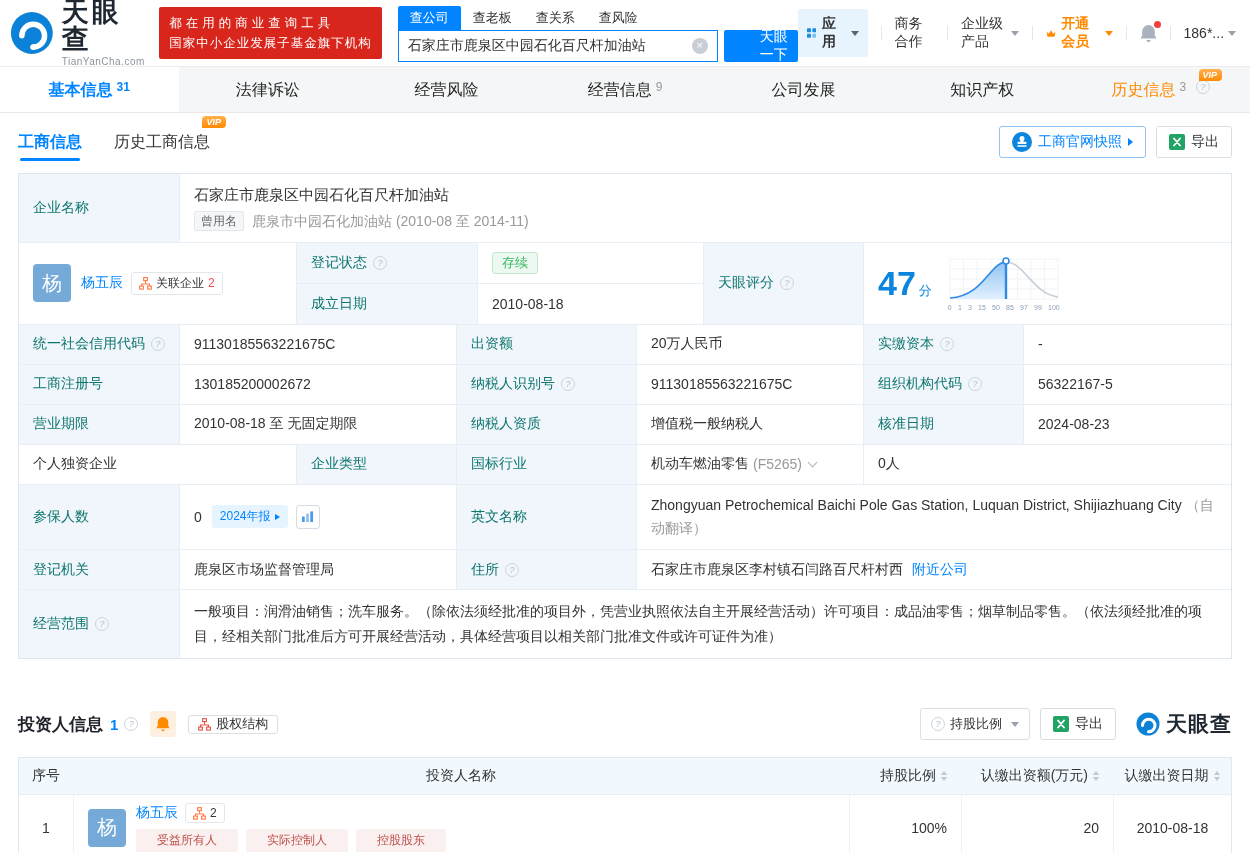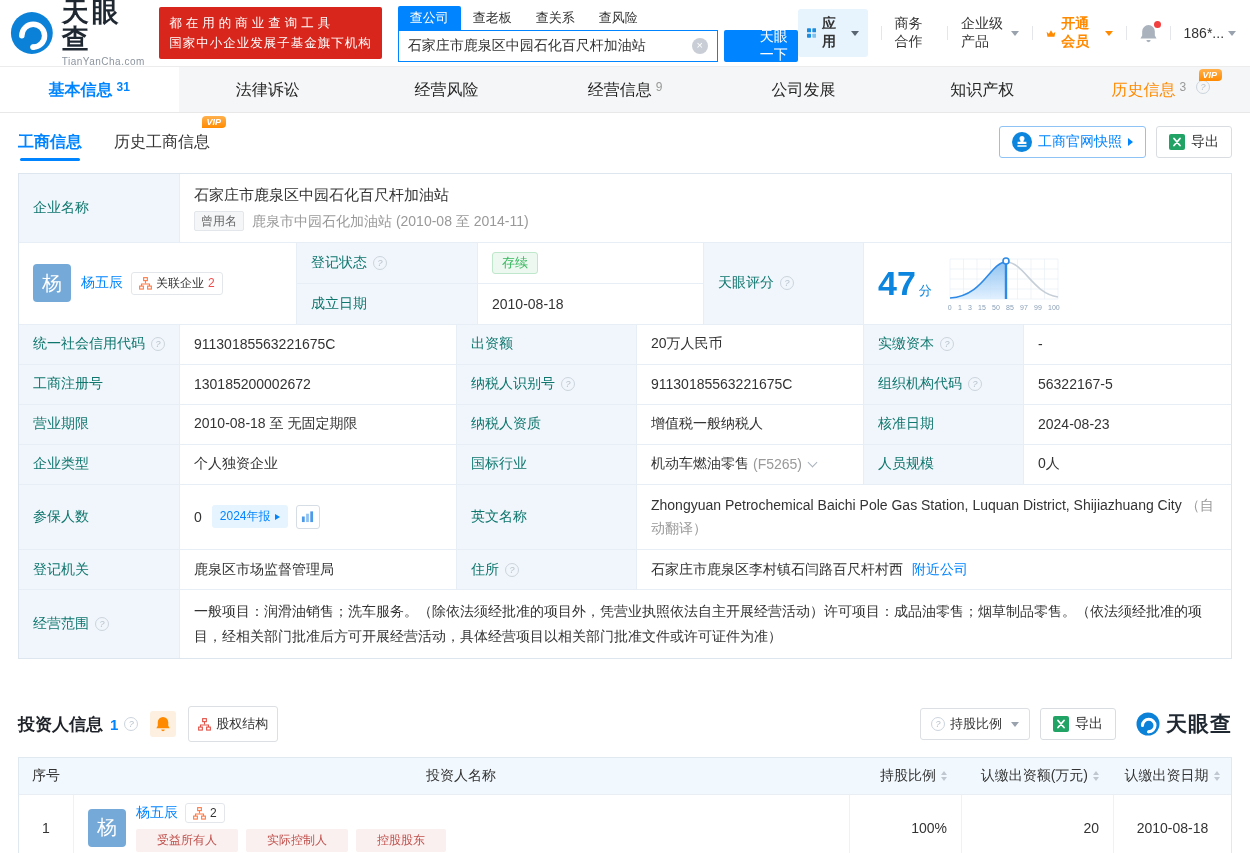--- a/index.html
+++ b/index.html
@@ -94,21 +94,21 @@
 .pill-blue .play{border-left-color:#0084ff;border-top-width:3.5px;border-bottom-width:3.5px;}
 .icon-btn{width:24px;height:24px;border:1px solid #d7dde4;border-radius:3px;display:flex;align-items:center;justify-content:center;margin-left:8px;cursor:pointer;background:#fff;}
 .chev{display:inline-block;width:7px;height:7px;border-right:1.5px solid #aab3bd;border-bottom:1.5px solid #aab3bd;transform:rotate(45deg);margin:-3px 0 0 7px;cursor:pointer;}
 .blockcell{display:block;padding:9px 14px;line-height:1.65;}
 
 
 .inv-head{display:flex;align-items:center;padding:0 18px;margin-top:44px;height:42px;}
 .inv-title{font-size:17px;font-weight:bold;color:#1f2329;}
 .inv-count{color:#0084ff;font-weight:bold;margin-left:7px;font-size:15px;}
 .bell-btn{width:26px;height:26px;background:#fdf0e1;border-radius:3px;display:flex;align-items:center;justify-content:center;margin-left:12px;cursor:pointer;}
-.equity-btn{border:1px solid #dcdfe3;border-radius:3px;height:36px;display:flex;align-items:center;gap:5px;padding:0 9px;font-size:13px;margin-left:12px;cursor:pointer;background:#fff;}
+.equity-btn{border:1px solid #dcdfe3;border-radius:3px;height:19px;display:flex;align-items:center;gap:5px;padding:0 9px;font-size:13px;margin-left:12px;cursor:pointer;background:#fff;}
 .inv-actions{margin-left:auto;display:flex;align-items:center;gap:10px;}
 .filter-btn{border:1px solid #dcdfe3;border-radius:3px;height:32px;display:flex;align-items:center;gap:5px;padding:0 10px;font-size:13px;cursor:pointer;background:#fff;}
 .brand-mini{display:flex;align-items:center;gap:6px;margin-left:10px;}
 .brand-mini svg{width:24px;height:24px;}
 .brand-mini b{font-size:21px;color:#1f2731;letter-spacing:1px;}
 
 .ptable{margin:12px 18px 0;border:1px solid #e0e8f0;font-size:14px;}
 .phead{display:flex;background:#f2f9fe;height:36px;align-items:center;color:#333;}
 .pbody{display:flex;min-height:66px;background:#fff;border-top:1px solid #e8eef4;align-items:stretch;}
 .pc{display:flex;align-items:center;}
@@ -412,37 +412,34 @@
       </div>
     <div class="cell lbl w160">
         <span>核准日期</span>
       </div>
     <div class="cell wfill">
         <span>2024-08-23</span>
       </div>
   </div>
 
   <div class="irow">
-    <div class="cell lbl w160">
-        <span>企业类型</span>
-      </div>
     <div class="cell w277">
         <span>个人独资企业</span>
+      </div>
+    <div class="cell lbl w160">
+        <span>企业类型</span>
       </div>
     <div class="cell lbl w180">
         <span>国标行业</span>
       </div>
     <div class="cell w227">
       <span>机动车燃油零售</span>
       <span class="muted" style="margin-left:4px;">(F5265)</span>
       <i class="chev"></i>
     </div>
-    <div class="cell lbl w160">
-        <span>人员规模</span>
-      </div>
     <div class="cell wfill">
         <span>0人</span>
       </div>
   </div>
 
   <div class="irow h58">
     <div class="cell lbl w160">
         <span>参保人数</span>
       </div>
     <div class="cell w277">

